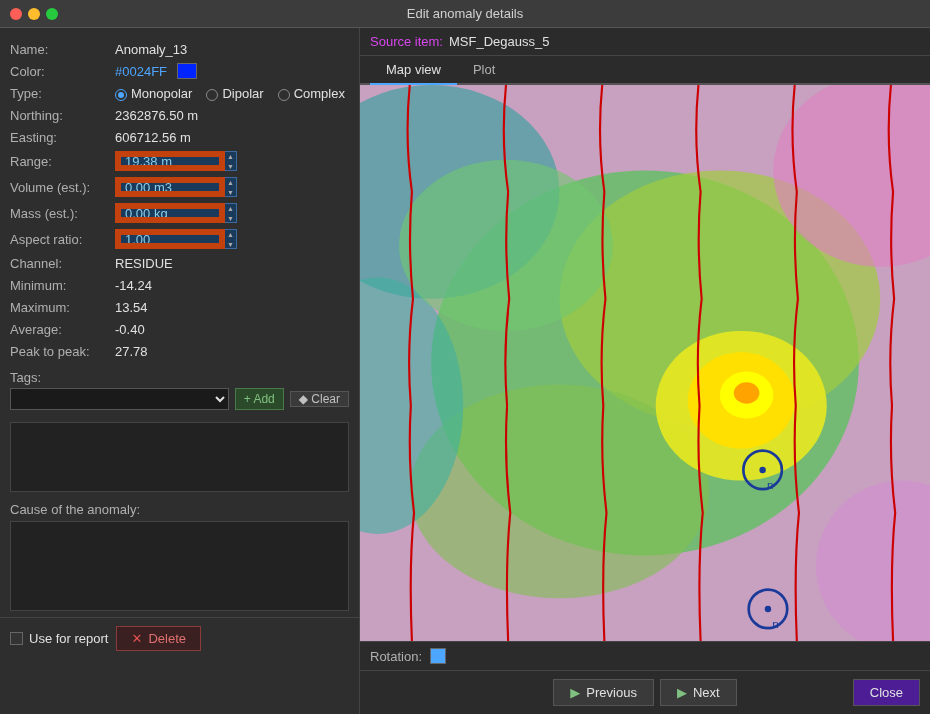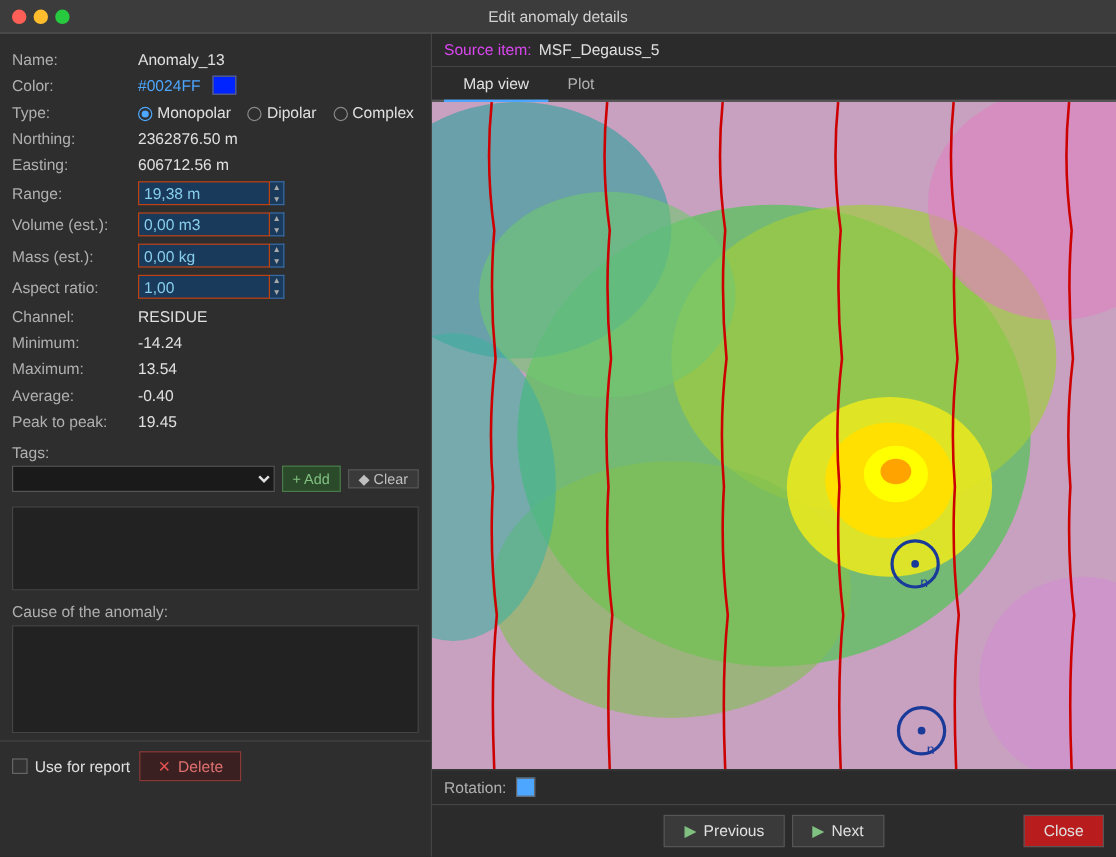--- a/index.html
+++ b/index.html
@@ -129,21 +129,21 @@
       background: #4da6ff;
     }
 
     
     .spinner-wrapper {
       display: flex;
       align-items: center;
     }
     .spinner-input {
       background: #1a3a5c;
-      border: 1px solid #c2410c;
+      border: 6px solid #c2410c;
       color: #87ceeb;
       font-size: 13px;
       padding: 1px 4px;
       width: 110px;
       height: 20px;
       outline: none;
     }
     .spinner-arrows {
       display: flex;
       flex-direction: column;
@@ -364,21 +364,21 @@
       border: 1px solid #555;
       color: #e0e0e0;
       font-size: 13px;
       padding: 5px 16px;
       cursor: pointer;
       display: flex;
       align-items: center;
       gap: 6px;
     }
     .btn-close {
-      background: #b91c1c;
+      background: #4c1d95;
       border: 1px solid #555;
       color: #e0e0e0;
       font-size: 13px;
       padding: 5px 16px;
       cursor: pointer;
     }
 
     .left-panel-inner {
       position: relative;
       flex: 1;
@@ -509,21 +509,21 @@
           <span class="field-value">13.54</span>
         </div>
 
         <div class="field-row">
           <span class="field-label">Average:</span>
           <span class="field-value">-0.40</span>
         </div>
 
         <div class="field-row">
           <span class="field-label">Peak to peak:</span>
-          <span class="field-value">19.45</span>
+          <span class="field-value">27.78</span>
         </div>
 
         <div class="tags-area">
           <div class="field-row" style="padding: 3px 0;">
             <span class="field-label">Tags:</span>
           </div>
           <div class="tags-controls">
             <select class="tags-select">
               <option></option>
             </select>

